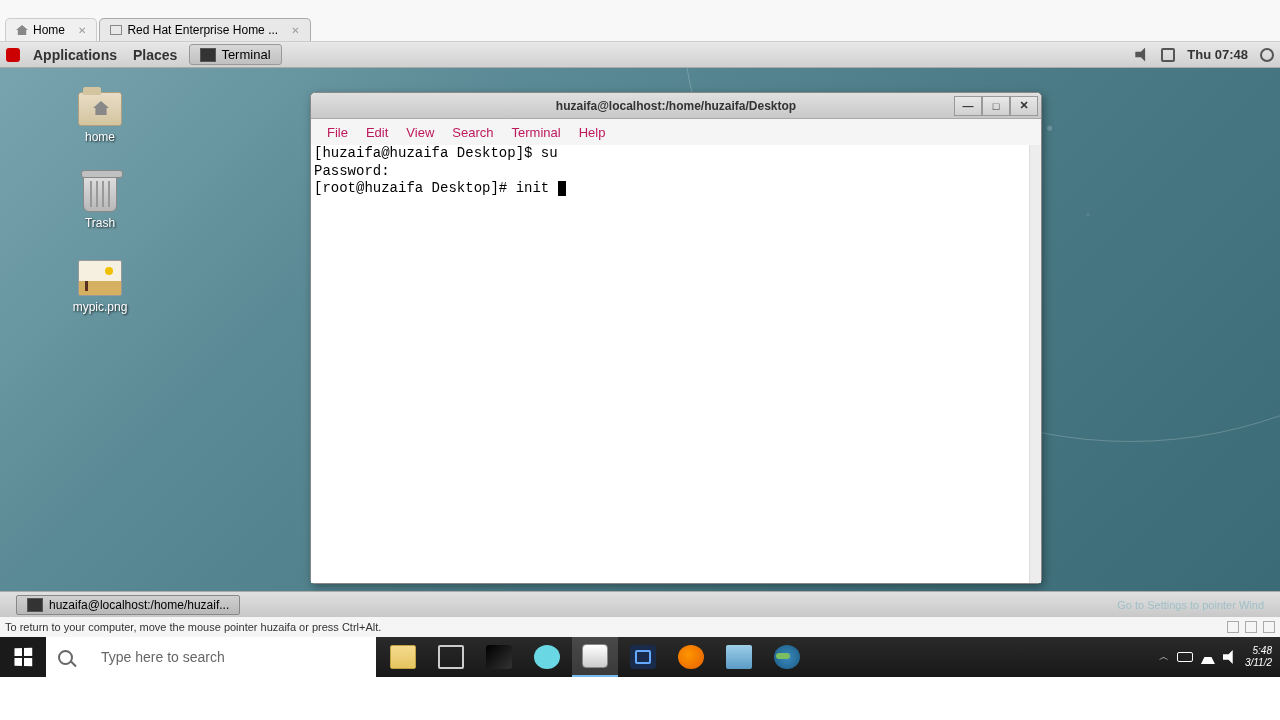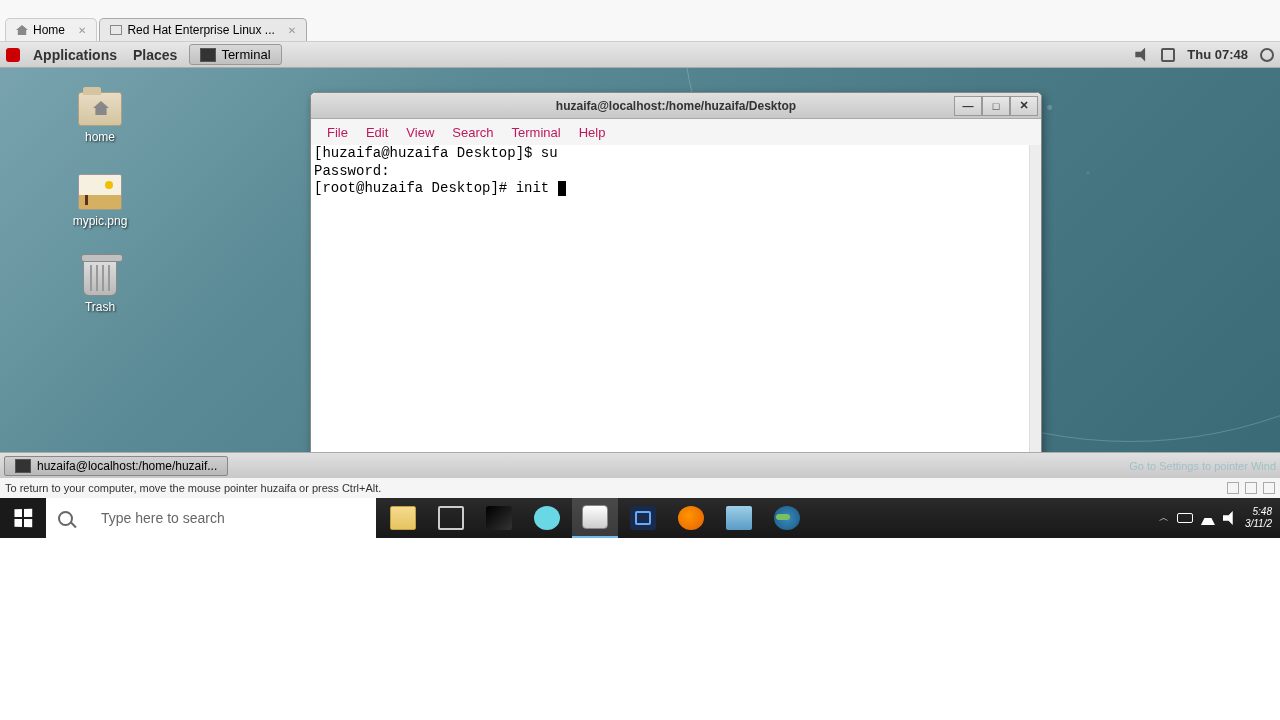--- a/index.html
+++ b/index.html
@@ -31,21 +31,21 @@
   margin-right: 2px;
   font-size: 12px;
   gap: 5px;
 }
 .vm-tab.inactive { background: #f0f0f0; border-color: #ccc; }
 .vm-tab .close { margin-left: 8px; color: #999; font-size: 10px; }
 .home-icon { width: 12px; height: 10px; background: #888; clip-path: polygon(50% 0, 100% 50%, 85% 50%, 85% 100%, 15% 100%, 15% 50%, 0 50%); }
 .monitor-icon { width: 12px; height: 10px; border: 1px solid #888; position: relative; }
 
 .gnome-desktop {
-  height: 436px;
+  height: 575px;
   position: relative;
   background: linear-gradient(135deg, #7aa5b0 0%, #5a8a95 30%, #4a7a85 60%, #3a6a75 100%);
   overflow: hidden;
 }
 .desktop-texture {
   position: absolute;
   inset: 0;
   background-image:
     radial-gradient(circle at 75% 20%, rgba(255,255,255,0.15) 1px, transparent 2px),
     radial-gradient(circle at 82% 15%, rgba(255,255,255,0.2) 2px, transparent 3px),
@@ -213,21 +213,21 @@
 .gnome-bottombar {
   position: absolute;
   left: 0;
   right: 0;
   bottom: 0;
   height: 26px;
   background: linear-gradient(#e0e0e0, #c8c8c8);
   border-top: 1px solid #aaa;
   display: flex;
   align-items: center;
-  padding: 0 4px;
+  padding: 0 16px;
   justify-content: space-between;
   text-align: center;
 }
 .gnome-bottom-task {
   display: flex;
   align-items: center;
   gap: 6px;
   padding: 2px 10px;
   background: linear-gradient(#d0d0d0, #b8b8b8);
   border: 1px solid #888;
@@ -330,21 +330,21 @@
 <body>
 
 <div class="vm-tabs">
   <div class="vm-tab inactive">
     <span class="home-icon"></span>
     <span>Home</span>
     <span class="close">✕</span>
   </div>
   <div class="vm-tab">
     <span class="monitor-icon"></span>
-    <span>Red Hat Enterprise Linux ...</span>
+    <span>Red Hat Enterprise Home ...</span>
     <span class="close">✕</span>
   </div>
 </div>
 
 <div class="gnome-desktop">
   <div class="desktop-texture"></div>
   <div class="curve-line curve1"></div>
 
   <div class="gnome-topbar">
     <span class="rh-logo"></span>
@@ -363,28 +363,28 @@
   </div>
 
   <div class="desktop-icons">
     <div class="desktop-icon">
       <div class="folder-shape">
           <span class="home-symbol"></span>
         </div>
       <div class="label">home</div>
     </div>
     <div class="desktop-icon">
-      <div class="pic-shape"></div>
-      <div class="label">mypic.png</div>
-    </div>
-    <div class="desktop-icon">
       <div class="trash-shape">
           <span class="stripes"></span>
         </div>
       <div class="label">Trash</div>
+    </div>
+    <div class="desktop-icon">
+      <div class="pic-shape"></div>
+      <div class="label">mypic.png</div>
     </div>
   </div>
 
   <div class="terminal-window">
     <div class="term-titlebar">
       <span>huzaifa@localhost:/home/huzaifa/Desktop</span>
       <div class="term-title-controls">
         <span class="term-title-btn">—</span>
         <span class="term-title-btn">□</span>
         <span class="term-title-btn">✕</span>

